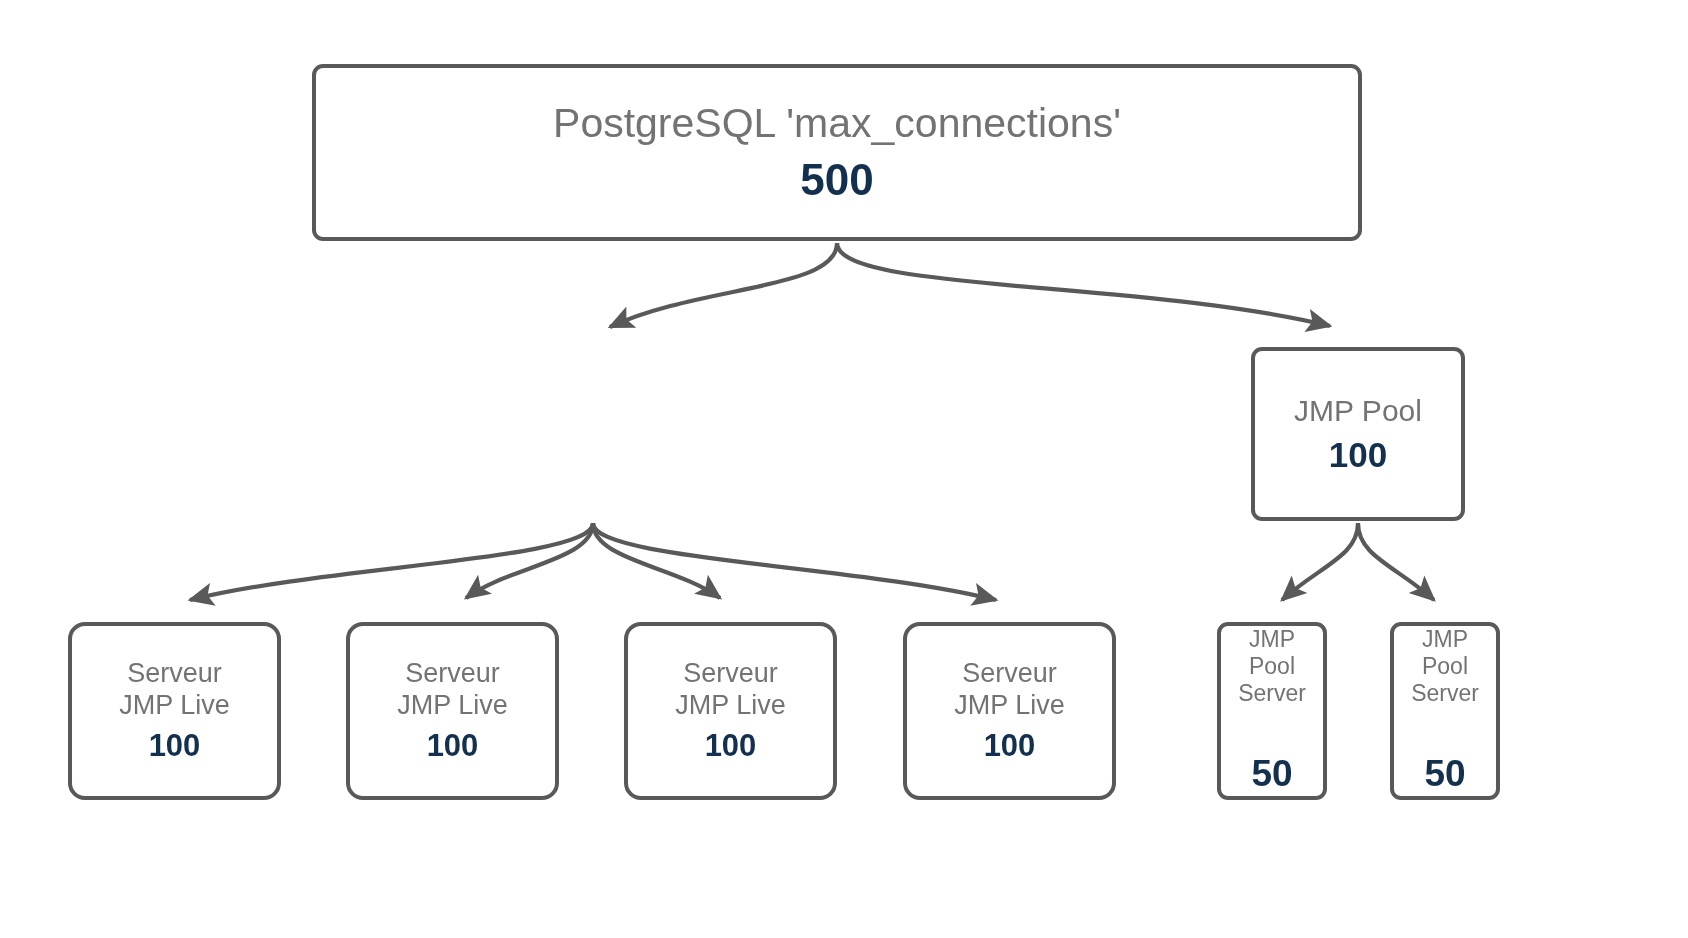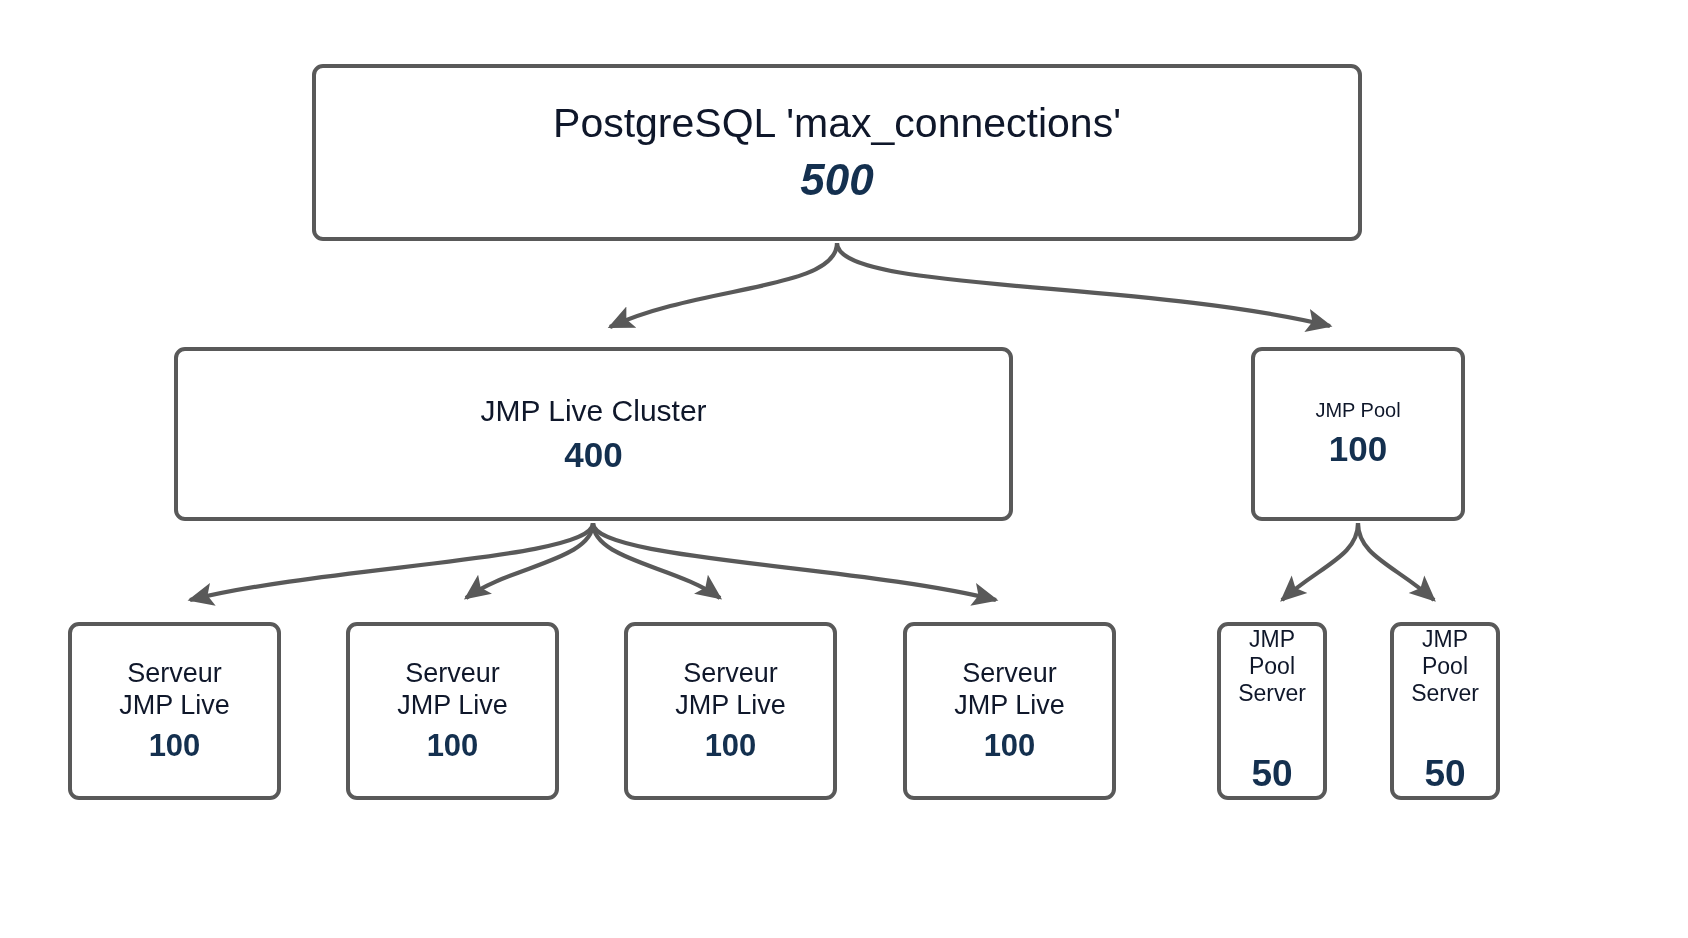--- a/index.html
+++ b/index.html
@@ -35,63 +35,64 @@
     border-radius: 11px;
     display: flex;
     flex-direction: column;
     align-items: center;
     justify-content: center;
     color: #1b3254;
     text-align: center;
     line-height: 1.18;
   }
   .node .node-title {
-    color: #0f172a;
+    color: #737373;
     font-weight: 400;
     white-space: pre-line;
   }
   .node .node-value {
     color: #14304f;
     font-weight: 700;
   }
 
   
   #node-root {
     left: 312px;
     top: 64px;
     width: 1050px;
     height: 177px;
   }
   #node-root .node-title { font-size: 41px; }
-  #node-root .node-value { font-size: 44px; margin-top: 6px; font-style: italic; }
+  #node-root .node-value { font-size: 44px; margin-top: 6px; }
 
   
   #node-live-cluster {
     left: 174px;
     top: 347px;
     width: 839px;
     height: 174px;
   }
   #node-live-cluster .node-title { font-size: 30px; }
   #node-live-cluster .node-value { font-size: 35px; margin-top: 5px; }
 
   #node-pool {
     left: 1251px;
     top: 347px;
     width: 214px;
     height: 174px;
   }
-  #node-pool .node-title { font-size: 20px; text-align: center; }
+  #node-pool .node-title { font-size: 30px; text-align: center; }
   #node-pool .node-value { font-size: 35px; margin-top: 5px; }
 
   
   .leaf-live {
     top: 622px;
     width: 213px;
     height: 178px;
+    border-radius: 17px;
   }
   .leaf-live .node-title { font-size: 27px; }
   .leaf-live .node-value { font-size: 31px; margin-top: 6px; }
   #leaf-live-1 { left: 68px; }
   #leaf-live-2 { left: 346px; }
   #leaf-live-3 { left: 624px; }
   #leaf-live-4 { left: 903px; }
 
   
   .leaf-pool {
@@ -132,24 +133,20 @@
     <path d="M 1358,523 C 1358,556 1320,566 1282,600" fill="none" stroke="#595959" stroke-width="4.2" marker-end="url(#arrowhead)"></path>
 
     <path d="M 1358,523 C 1358,556 1396,566 1434,600" fill="none" stroke="#595959" stroke-width="4.2" marker-end="url(#arrowhead)"></path>
   </svg>
 
   <div class="node" id="node-root">
     <div class="node-title">PostgreSQL 'max_connections'</div>
     <div class="node-value">500</div>
   </div>
 
-  <div class="node" id="node-live-cluster">
-    <div class="node-title">JMP Live Cluster</div>
-    <div class="node-value">400</div>
-  </div>
 
   <div class="node" id="node-pool">
     <div class="node-title">JMP Pool</div>
     <div class="node-value">100</div>
   </div>
 
   <div class="node leaf-live" id="leaf-live-1">
     <div class="node-title">Serveur
 JMP Live</div>
     <div class="node-value">100</div>

